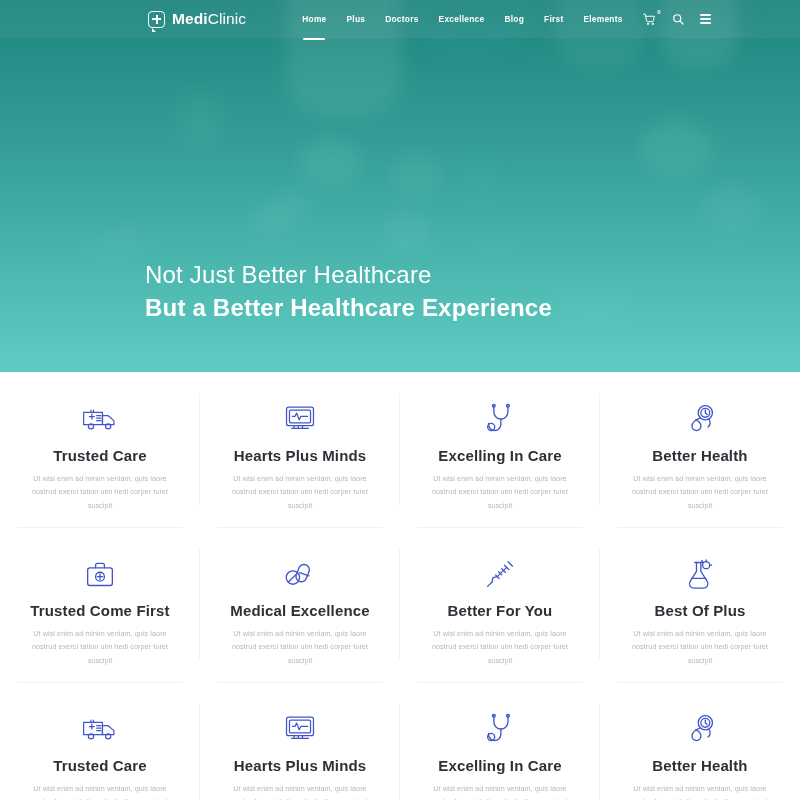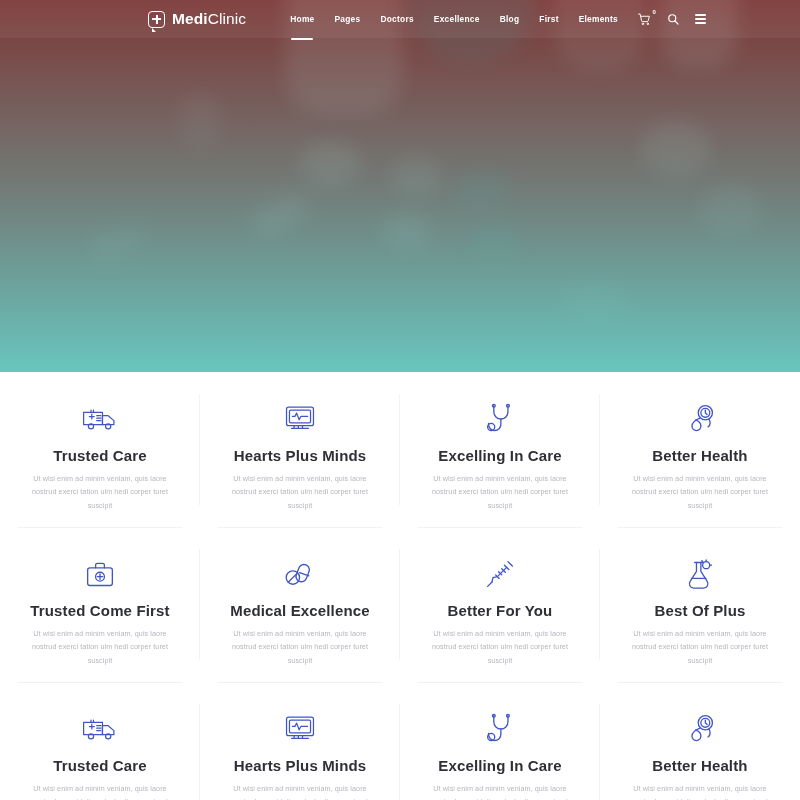--- a/index.html
+++ b/index.html
@@ -8,21 +8,21 @@
     font-family:"Liberation Sans", sans-serif;
     background:#ffffff;
     -webkit-font-smoothing:antialiased;
   }
 
   
   .hero {
     position:relative;
     width:800px;
     height:372px;
-    background:#7f1d1d;
+    background:#0f766e;
     overflow:hidden;
   }
   .hero-bg {
     position:absolute; inset:0;
     overflow:hidden;
   }
   .blob {
     position:absolute;
     background:rgba(255,255,255,0.09);
     filter:blur(9px);
@@ -71,21 +71,21 @@
     border-top:4px solid transparent;
     border-bottom:0 solid transparent;
   }
   .plus-v, .plus-h { position:absolute; background:#ffffff; }
   .plus-v { width:2px; height:9px; }
   .plus-h { width:9px; height:2px; }
   .brand-text { color:#ffffff; font-size:15.5px; letter-spacing:0.1px; }
   .brand-text b { font-weight:700; }
   .brand-text span { font-weight:300; }
 
-  .nav-links { display:flex; align-items:center; margin-left:44px; gap:20px; }
+  .nav-links { display:flex; align-items:center; margin-left:56px; gap:20px; }
   .nav-link {
     position:relative;
     color:#ffffff; font-size:8.4px; font-weight:600;
     letter-spacing:0.25px; cursor:pointer;
     padding:5px 0;
   }
   .nav-link.active:after {
     content:"";
     position:absolute; left:50%; transform:translateX(-50%);
     bottom:-11px; width:22px; height:2.5px;
@@ -186,21 +186,21 @@
     <a class="brand">
       <span class="brand-mark">
         <span class="plus-v"></span>
           <span class="plus-h"></span>
       </span>
       <span class="brand-text"><b>Medi</b><span>Clinic</span></span>
     </a>
 
     <div class="nav-links">
       <a class="nav-link active">Home</a>
-      <a class="nav-link">Pages</a>
+      <a class="nav-link">Plus</a>
       <a class="nav-link">Doctors</a>
       <a class="nav-link">Excellence</a>
       <a class="nav-link">Blog</a>
       <a class="nav-link">First</a>
       <a class="nav-link">Elements</a>
     </div>
 
     <div class="nav-icons">
       <span class="nav-icon">
         <svg width="13" height="13" viewBox="0 0 24 24" fill="none" stroke="#ffffff" stroke-width="1.8" stroke-linecap="round" stroke-linejoin="round">
@@ -217,20 +217,24 @@
         </svg>
       </span>
       <span class="nav-icon burger">
         <i></i>
           <i></i>
           <i></i>
       </span>
     </div>
   </nav>
 
+  <div class="hero-copy">
+    <div class="hero-line1">Not Just Better Healthcare</div>
+    <div class="hero-line2">But a Better Healthcare Experience</div>
+  </div>
 </section>
 
 <section class="services">
 
   <div class="card">
     <div class="card-icon">
       <svg width="36" height="30" viewBox="0 0 44 34" fill="none" stroke="#4056c8" stroke-width="1.5" stroke-linecap="round" stroke-linejoin="round">
         <path d="M2 9h23v15H2z"></path>
           <path d="M25 13h7l7 6v5h-14z"></path>
         <circle cx="11" cy="26" r="3.2"></circle>

